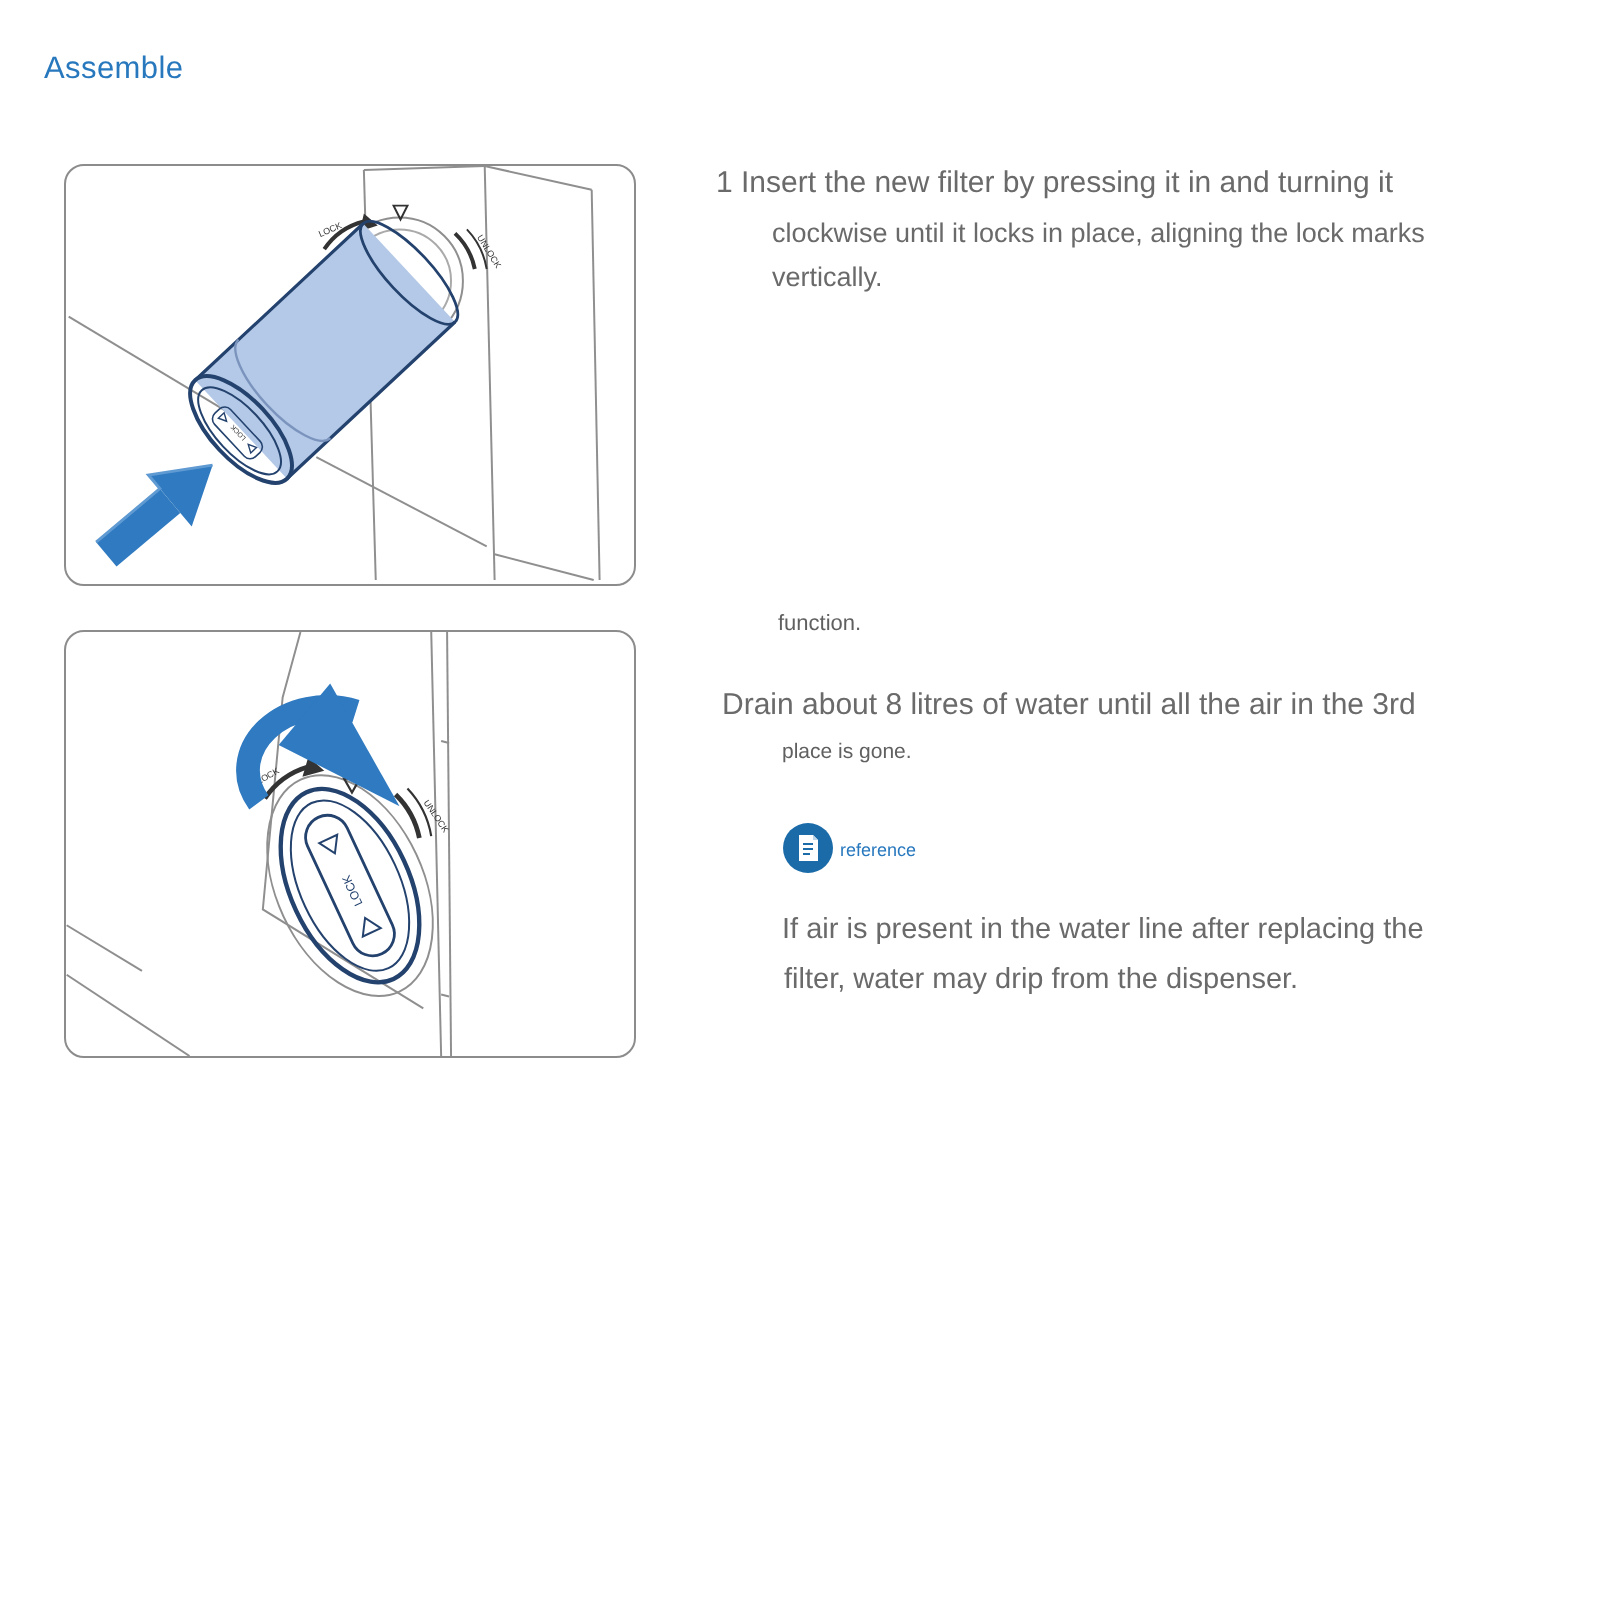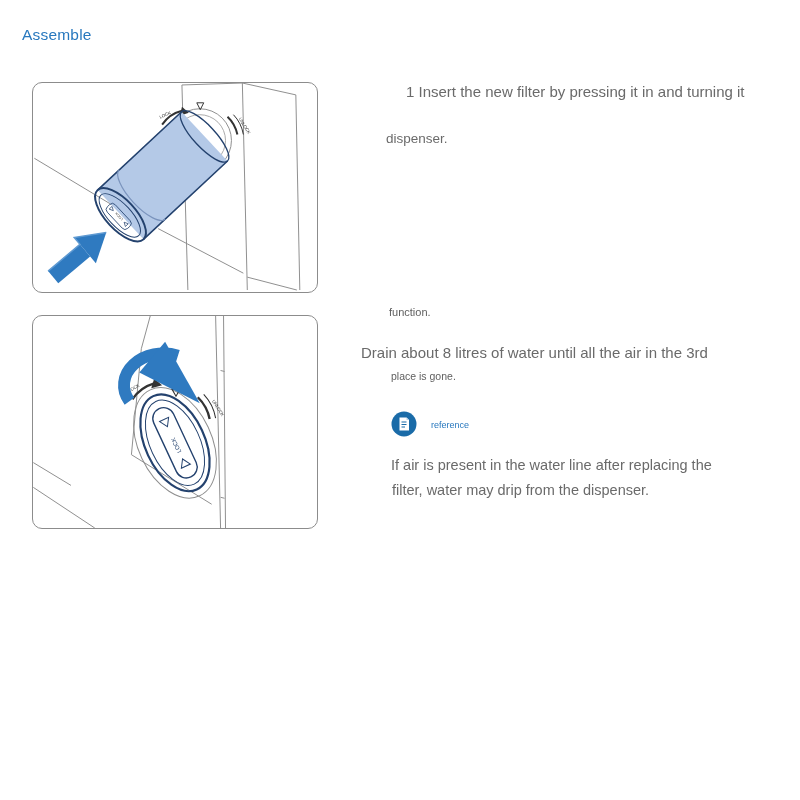--- a/index.html
+++ b/index.html
@@ -26,29 +26,29 @@
     border: 1.2px solid #8c8c8c;
     border-radius: 10px;
     background: #ffffff;
     overflow: hidden;
   }
   #fig1 { top: 82px;  height: 211px; }
   #fig2 { top: 315px; height: 214px; }
   .figure-box svg { display: block; width: 100%; height: 100%; }
 
   .gray  { color: #6a6a6a; }
-  .s1-lead { left: 358px; top: 83px;  font-size: 15px; margin-left: 48px; }
+  .s1-lead { left: 358px; top: 83px;  font-size: 15px; }
   .s1-c1   { left: 386px; top: 109px; font-size: 13.5px; }
   .s1-c2   { left: 386px; top: 131px; font-size: 13.5px; }
   .s2-lead { left: 358px; top: 285px; font-size: 10.5px; color: #606060; }
   .s2-c1   { left: 389px; top: 306px; font-size: 11px;  color: #606060; }
   .s3-lead { left: 361px; top: 344px; font-size: 15px; }
   .s3-c1   { left: 391px; top: 370px; font-size: 10.5px; color: #606060; }
   .ref-icon { left: 391px; top: 411px; width: 26px; height: 26px; }
-  .ref-label { left: 431px; top: 420px; font-size: 9px; color: #2878be; }
+  .ref-label { left: 420px; top: 420px; font-size: 9px; color: #2878be; }
   .note1  { left: 391px; top: 457px; font-size: 14.5px; }
   .note2  { left: 392px; top: 482px; font-size: 14.5px; }
 
   .line   { stroke: #8f8f8f; stroke-width: 1; fill: none; }
   .navy   { stroke: #24426e; fill: none; }
   .tinytxt{ font-size: 4.5px; fill: #333; font-family: "Liberation Sans", sans-serif; }
 </style>
 </head>
 <body>
 
@@ -137,21 +137,22 @@
       </g>
 
       <g>
         <path d="M97,86 A40,32 0 0 1 146,40" stroke="#2f7ac0" stroke-width="12" fill="none"></path>
         <polygon points="133,26 168,88 107,57" fill="#2f7ac0"></polygon>
       </g>
     </svg>
   </div>
 
   <div class="abs gray s1-lead">1 Insert the new filter by pressing it in and turning it</div>
-  <div class="abs gray s1-c2">dispenser.</div>
+  <div class="abs gray s1-c1">clockwise until it locks in place, aligning the lock marks</div>
+  <div class="abs gray s1-c2">vertically.</div>
 
   <div class="abs s2-c1">function.</div>
 
   <div class="abs gray s3-lead">Drain about 8 litres of water until all the air in the 3rd</div>
   <div class="abs s3-c1">place is gone.</div>
 
   <svg class="abs ref-icon" viewBox="0 0 26 26">
     <circle cx="13" cy="13" r="12.5" fill="#1a6ba8"></circle>
     <path d="M8.5,6.5 h7 l2.5,2.5 v10.5 h-9.5 z" fill="#ffffff"></path>
     <path d="M15.5,6.5 v2.5 h2.5 z" fill="#bcd4e8"></path>

